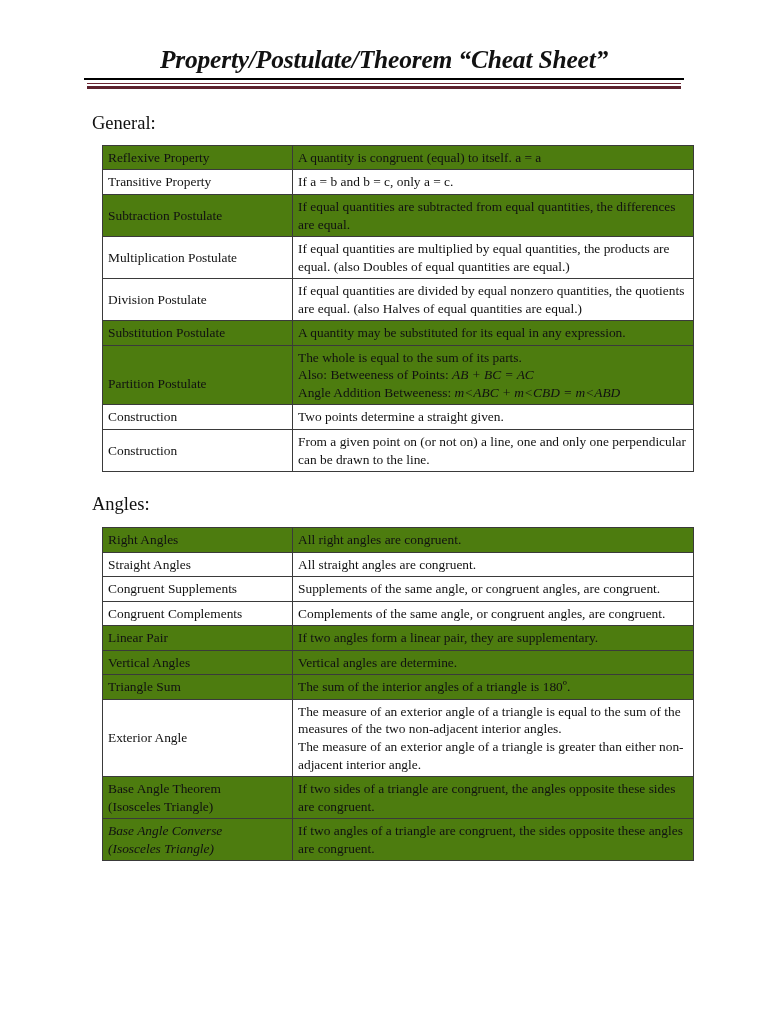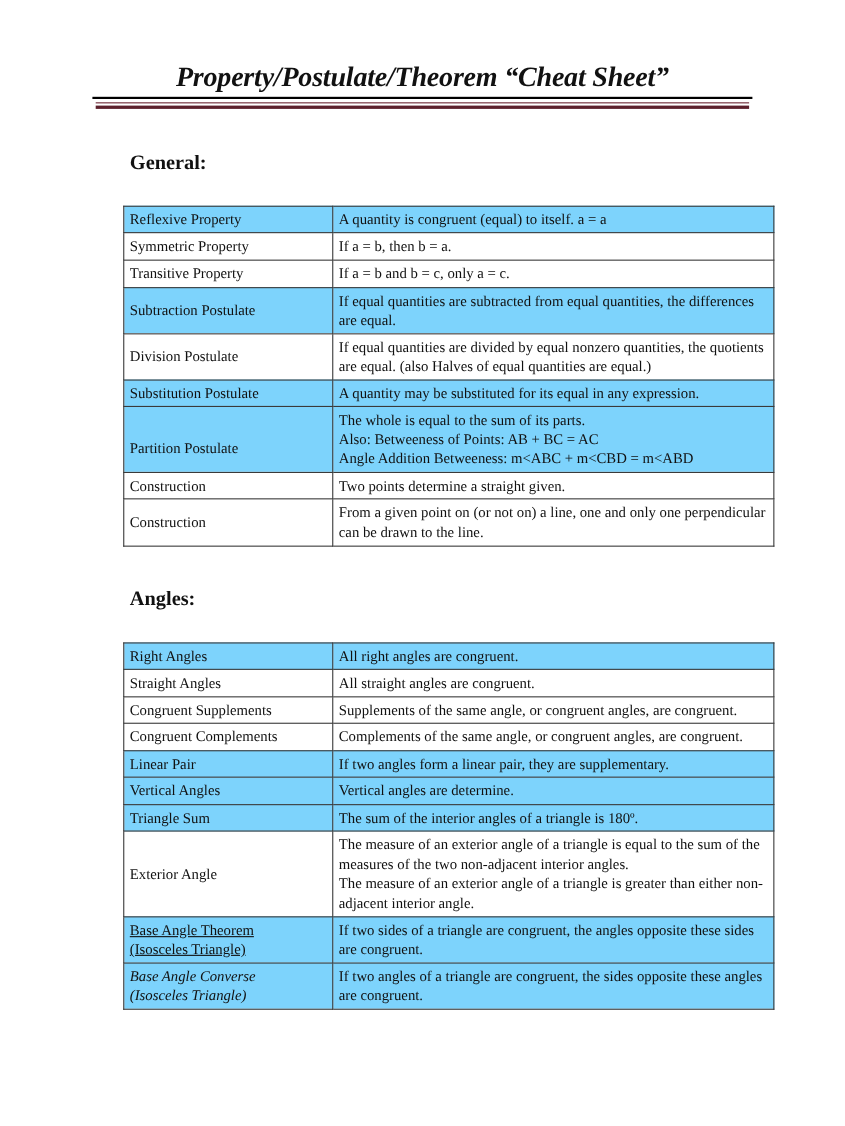--- a/index.html
+++ b/index.html
@@ -13,21 +13,21 @@
     font-family: "Liberation Serif", "DejaVu Serif", serif;
     color: #111111;
     overflow: hidden;
   }
 
   .page {
     position: relative;
     width: 768px;
     height: 1024px;
     box-sizing: border-box;
-    padding: 14px;
+    padding: 4px;
   }
 
   
   .title-block {
     margin: 0;
     padding-top: 40px;
   }
   .doc-title {
     font-size: 25.5px;
     font-weight: bold;
@@ -52,22 +52,22 @@
     margin-bottom: 2px;
   }
   .title-rule-thick {
     height: 3px;
     background: #5c202c;
   }
 
   
   .section-heading {
     font-size: 18.5px;
-    font-weight: bold;
-    margin: 16px;
+    font-weight: normal;
+    margin: 0;
     padding-left: 88px;
   }
   #general-heading { padding-top: 24px; padding-bottom: 11px; }
   #angles-heading  { padding-top: 22px; padding-bottom: 12px; }
 
   
   .cheat-table {
     width: 571px;
     margin-left: 98px;
     border-collapse: collapse;
@@ -83,27 +83,27 @@
     background: #ffffff;
   }
   .cheat-table td.term {
     width: 180px;
   }
   .cheat-table td.desc {
     width: 391px;
     vertical-align: top;
   }
   .cheat-table tr.shaded td {
-    background: #7dd3fc;
+    background: #4d7c0f;
   }
 
   .desc-line { display: block; }
   .desc-line + .desc-line { margin-top: 0; }
   .b { font-weight: normal; }
-  .i { }
+  .i { font-style: italic; }
 
   
   td.term-lower { vertical-align: bottom; padding-bottom: 12px; margin-left: 46px; }
 </style>
 </head>
 <body>
 
 <div class="page">
 
   <div class="title-block">
@@ -116,30 +116,30 @@
 
   <h2 class="section-heading" id="general-heading">General:</h2>
 
   <table class="cheat-table">
     <tbody>
       <tr class="shaded">
         <td class="term">Reflexive Property</td>
         <td class="desc">A quantity is congruent (equal) to itself.  a = a</td>
       </tr>
       <tr>
-        <td class="term">Symmetric Property</td>
-        <td class="desc">If a = b, then b = a.</td>
-      </tr>
-      <tr>
         <td class="term">Transitive Property</td>
         <td class="desc">If a = b and b = c, only a = c.</td>
       </tr>
       <tr class="shaded">
         <td class="term">Subtraction Postulate</td>
         <td class="desc">If equal quantities are subtracted from equal quantities, the differences are equal.</td>
+      </tr>
+      <tr>
+        <td class="term">Multiplication Postulate</td>
+        <td class="desc">If equal quantities are multiplied by equal quantities, the products are equal.  (also Doubles of equal quantities are equal.)</td>
       </tr>
       <tr>
         <td class="term">Division Postulate</td>
         <td class="desc">If equal quantities are divided by equal nonzero quantities, the quotients are equal. (also Halves of equal quantities are equal.)</td>
       </tr>
       <tr class="shaded">
         <td class="term">Substitution Postulate</td>
         <td class="desc">A quantity may be substituted for its equal in any expression.</td>
       </tr>
       <tr class="shaded">
@@ -194,21 +194,21 @@
         <td class="desc">The sum of the interior angles of a triangle is 180º.</td>
       </tr>
       <tr>
         <td class="term">Exterior Angle</td>
         <td class="desc">
           <span class="desc-line">The measure of an exterior angle of a triangle is equal to the sum of the measures of the two non-adjacent interior angles.</span>
           <span class="desc-line">The measure of an exterior angle of a triangle is greater than either non-adjacent interior angle.</span>
         </td>
       </tr>
       <tr class="shaded">
-        <td class="term" style="white-space:pre-line;text-decoration:underline;">Base Angle Theorem
+        <td class="term" style="white-space:pre-line;">Base Angle Theorem
 (Isosceles Triangle)</td>
         <td class="desc">If two sides of a triangle are congruent, the angles opposite these sides are congruent.</td>
       </tr>
       <tr class="shaded">
         <td class="term" style="white-space:pre-line;font-style:italic;">Base Angle Converse
 (Isosceles Triangle)</td>
         <td class="desc">If two angles of a triangle are congruent, the sides opposite these angles are congruent.</td>
       </tr>
     </tbody>
   </table>

